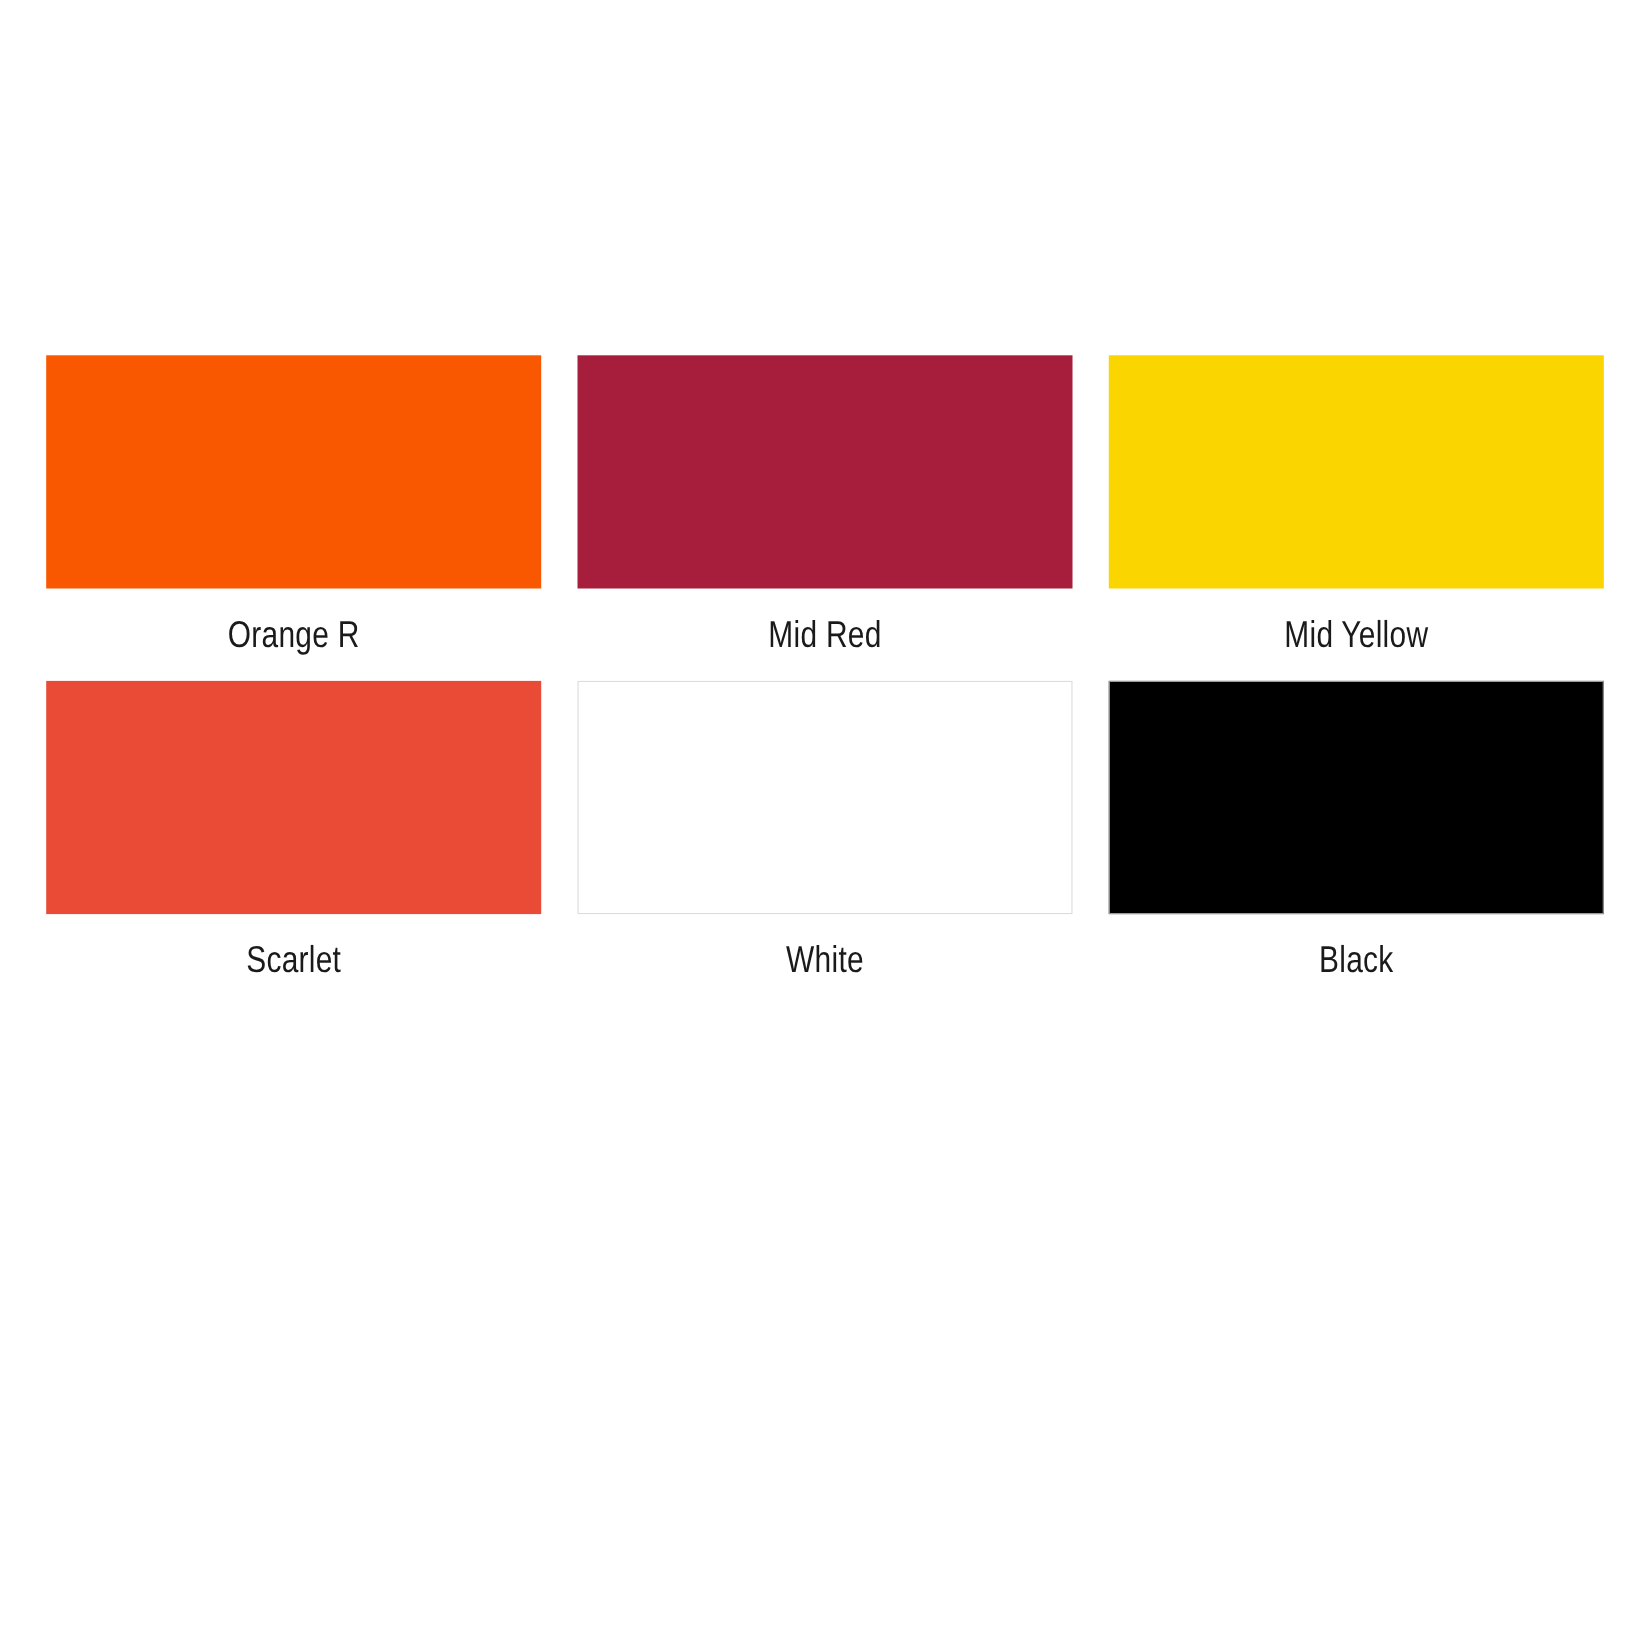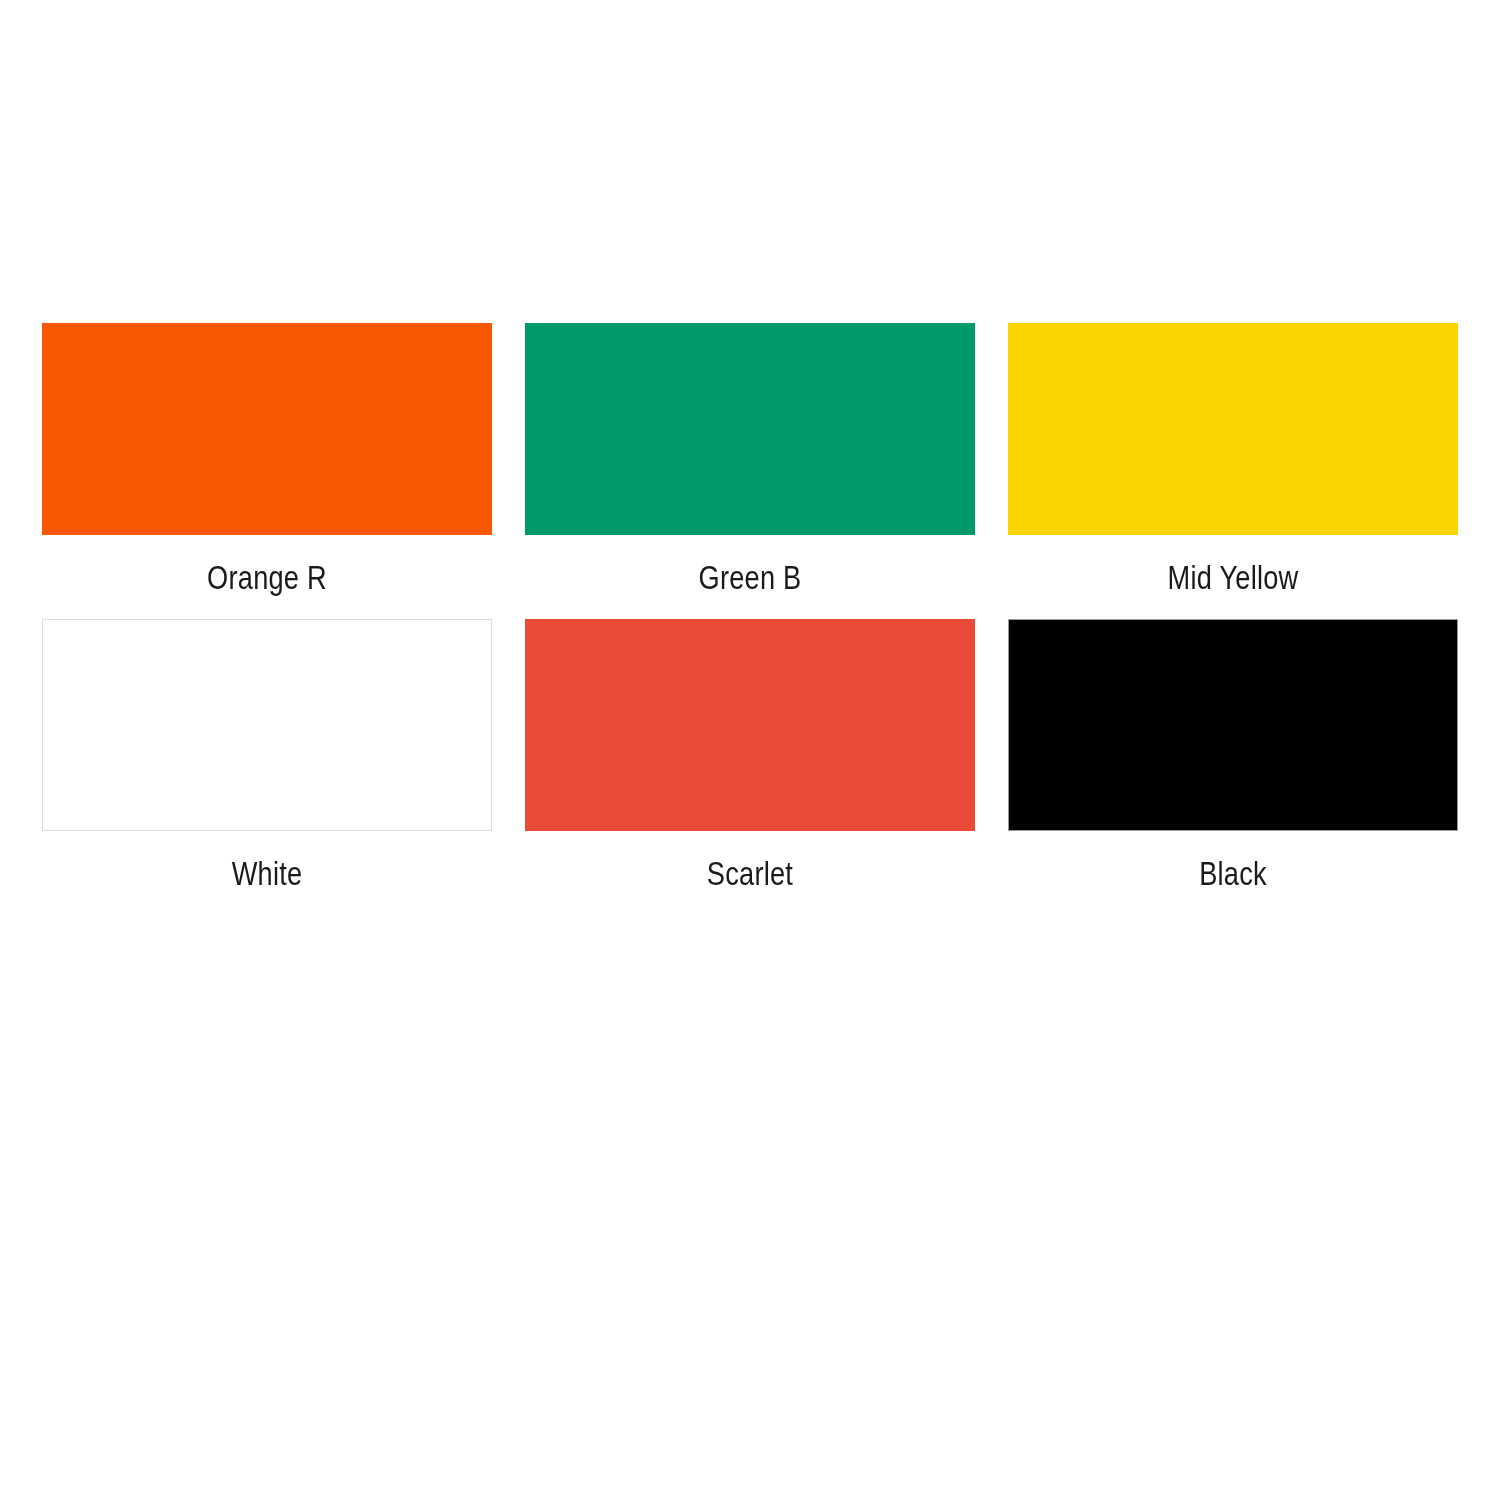--- a/index.html
+++ b/index.html
@@ -69,40 +69,40 @@
 </head>
 <body style="background-color: rgb(255, 255, 255);">
 
 <div id="palette-board">
 
   <div class="swatch-cell">
     <div class="swatch-chip" style="background-color: rgb(250, 88, 0);"></div>
     <div class="swatch-label">Orange R</div>
   </div>
 
+  <div class="swatch-cell">
+    <div class="swatch-chip" style="background-color: rgb(166, 30, 60);"></div>
+    <div class="swatch-label">Mid Red</div>
+  </div>
 
-  <div class="swatch-cell">
-    <div class="swatch-chip" style="background-color: rgb(0, 153, 105);"></div>
-    <div class="swatch-label">Green B</div>
-  </div>
 
   <div class="swatch-cell">
     <div class="swatch-chip" style="background-color: rgb(250, 213, 0);"></div>
     <div class="swatch-label">Mid Yellow</div>
   </div>
 
 
   <div class="swatch-cell">
-    <div class="swatch-chip has-outline" style="background-color: rgb(255, 255, 255);"></div>
-    <div class="swatch-label">White</div>
+    <div class="swatch-chip" style="background-color: rgb(233, 75, 54);"></div>
+    <div class="swatch-label">Scarlet</div>
   </div>
 
   <div class="swatch-cell">
-    <div class="swatch-chip" style="background-color: rgb(233, 75, 54);"></div>
-    <div class="swatch-label">Scarlet</div>
+    <div class="swatch-chip has-outline" style="background-color: rgb(255, 255, 255);"></div>
+    <div class="swatch-label">White</div>
   </div>
 
 
   <div class="swatch-cell">
     <div class="swatch-chip dark-outline" style="background-color: rgb(0, 0, 0);"></div>
     <div class="swatch-label">Black</div>
   </div>
 
 </div>
 

